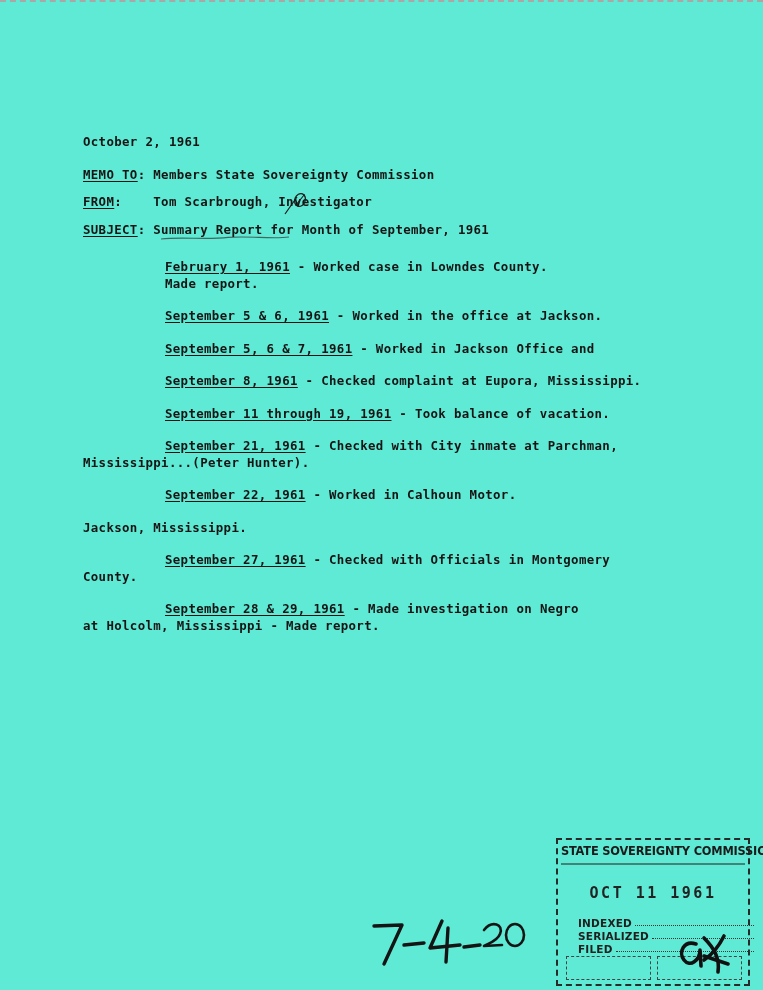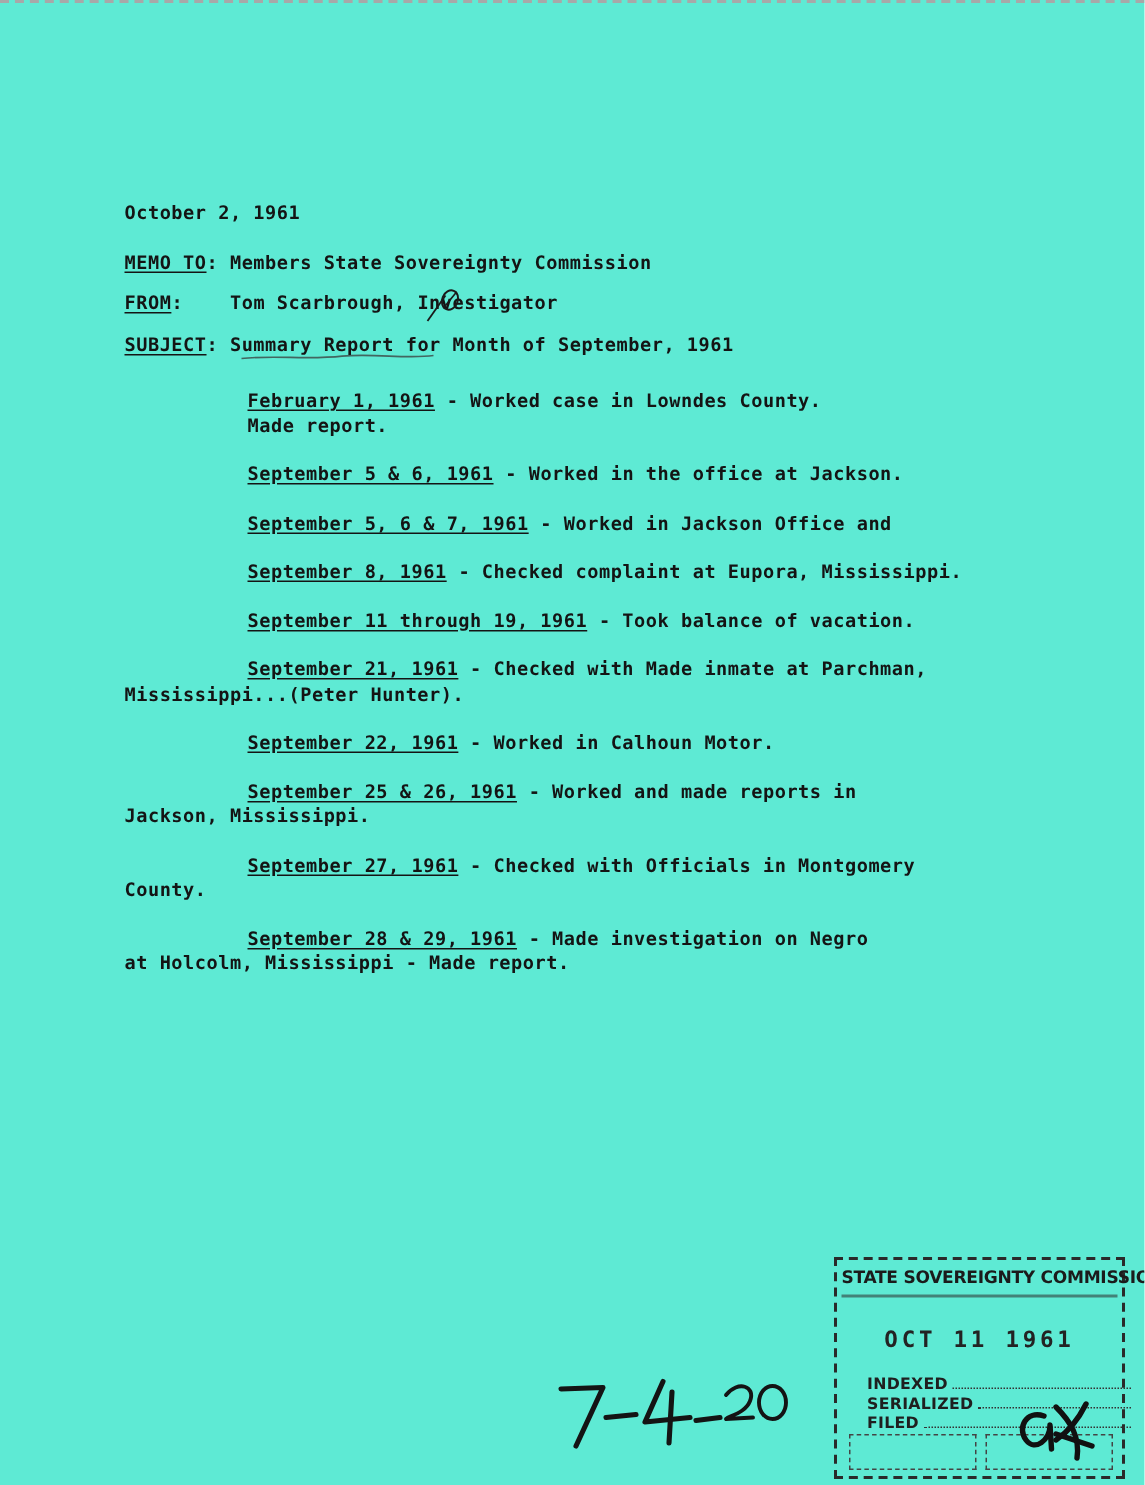--- a/index.html
+++ b/index.html
@@ -222,28 +222,27 @@
         <div class="entry">
           <div class="first"><span class="dateu">September 5, 6 &amp; 7, 1961</span><span> - Worked in Jackson Office and</span></div>
         </div>
         <div class="entry">
           <div class="first"><span class="dateu">September 8, 1961</span><span> - Checked complaint at Eupora, Mississippi.</span></div>
         </div>
         <div class="entry">
           <div class="first"><span class="dateu">September 11 through 19, 1961</span><span> - Took balance of vacation.</span></div>
         </div>
         <div class="entry">
-          <div class="first"><span class="dateu">September 21, 1961</span><span> - Checked with Made inmate at Parchman,</span></div>
+          <div class="first"><span class="dateu">September 21, 1961</span><span> - Checked with City inmate at Parchman,</span></div>
           <div class="cont">Mississippi...(Peter Hunter).</div>
         </div>
         <div class="entry">
           <div class="first"><span class="dateu">September 22, 1961</span><span> - Worked in Calhoun Motor.</span></div>
         </div>
         <div class="entry">
-          <div class="first"><span class="dateu">September 25 &amp; 26, 1961</span><span> - Worked and made reports in</span></div>
           <div class="cont">Jackson, Mississippi.</div>
         </div>
         <div class="entry">
           <div class="first"><span class="dateu">September 27, 1961</span><span> - Checked with Officials in Montgomery</span></div>
           <div class="cont">County.</div>
         </div>
         <div class="entry">
           <div class="first"><span class="dateu">September 28 &amp; 29, 1961</span><span> - Made investigation on Negro</span></div>
           <div class="cont">at Holcolm, Mississippi - Made report.</div>
         </div>

